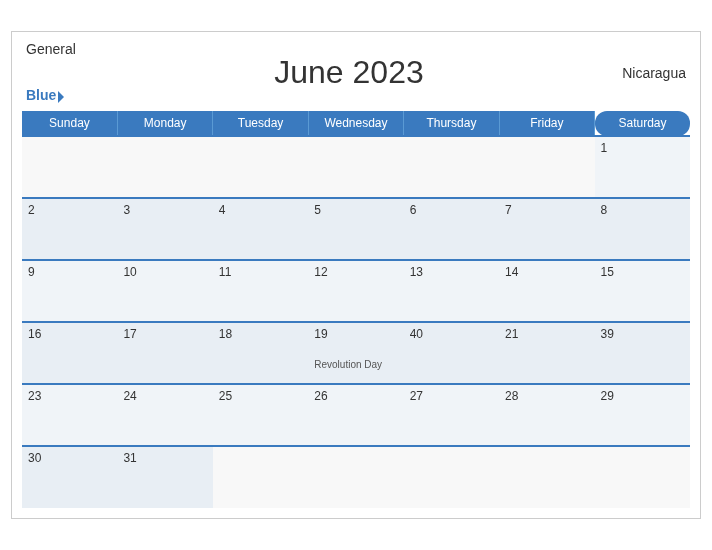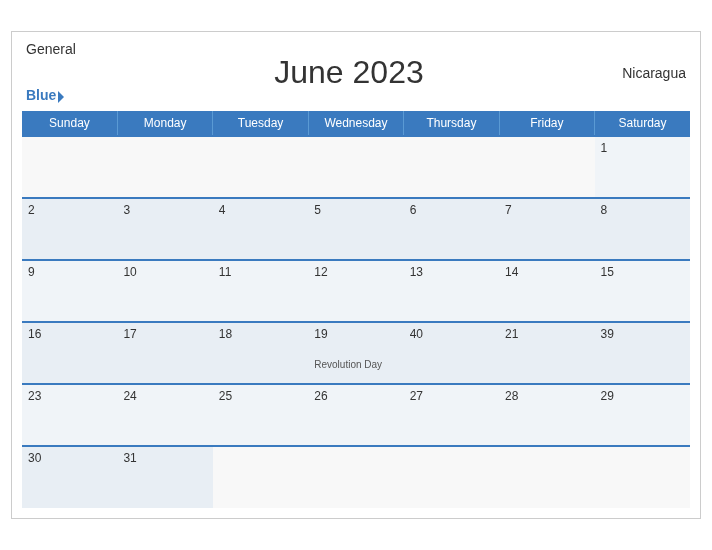--- a/index.html
+++ b/index.html
@@ -72,20 +72,21 @@
       background: #3a7abf;
       color: #fff;
       font-size: 12px;
       font-weight: normal;
       padding: 5px 6px;
       text-align: center;
       border-right: 1px solid #5a9ad4;
     }
     .calendar-grid thead tr th:last-child {
       border-right: none;
+      border-radius: 12px;
     }
     .calendar-grid tbody tr {
       background: #f0f4f8;
     }
     .calendar-grid tbody tr:nth-child(even) {
       background: #e8eef4;
     }
     .calendar-grid tbody tr td {
       vertical-align: top;
       padding: 4px 6px 4px 6px;

